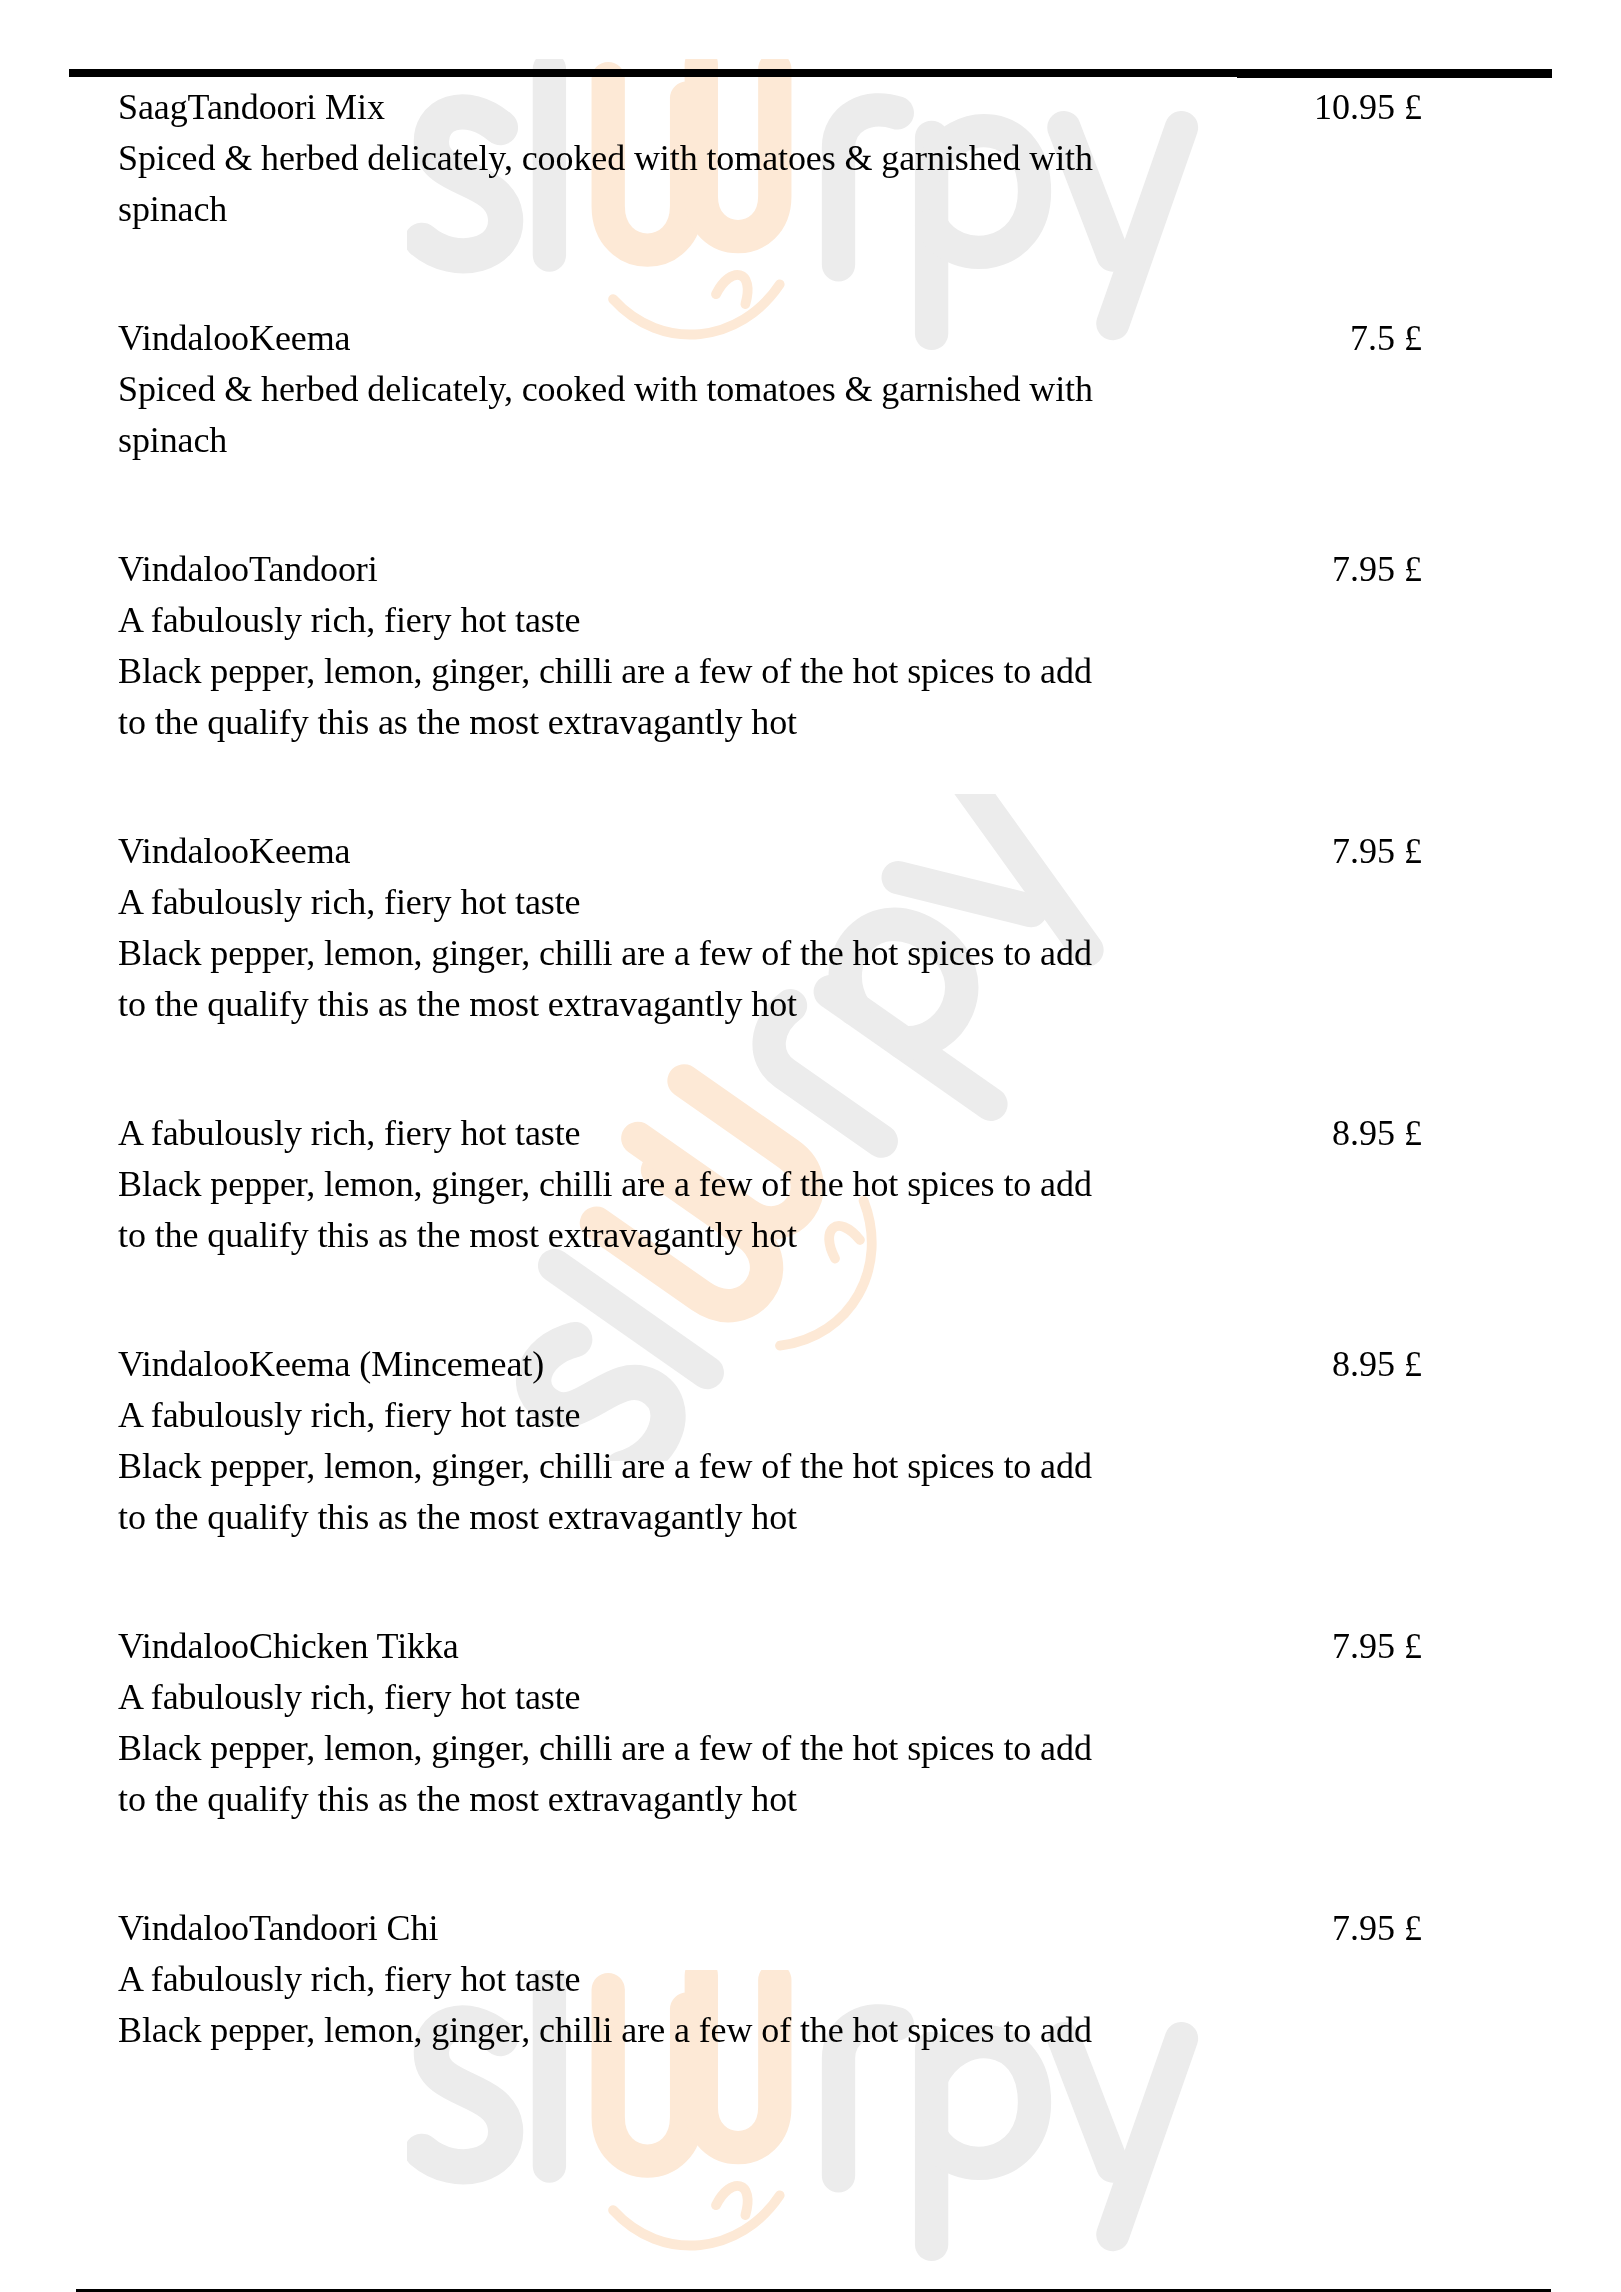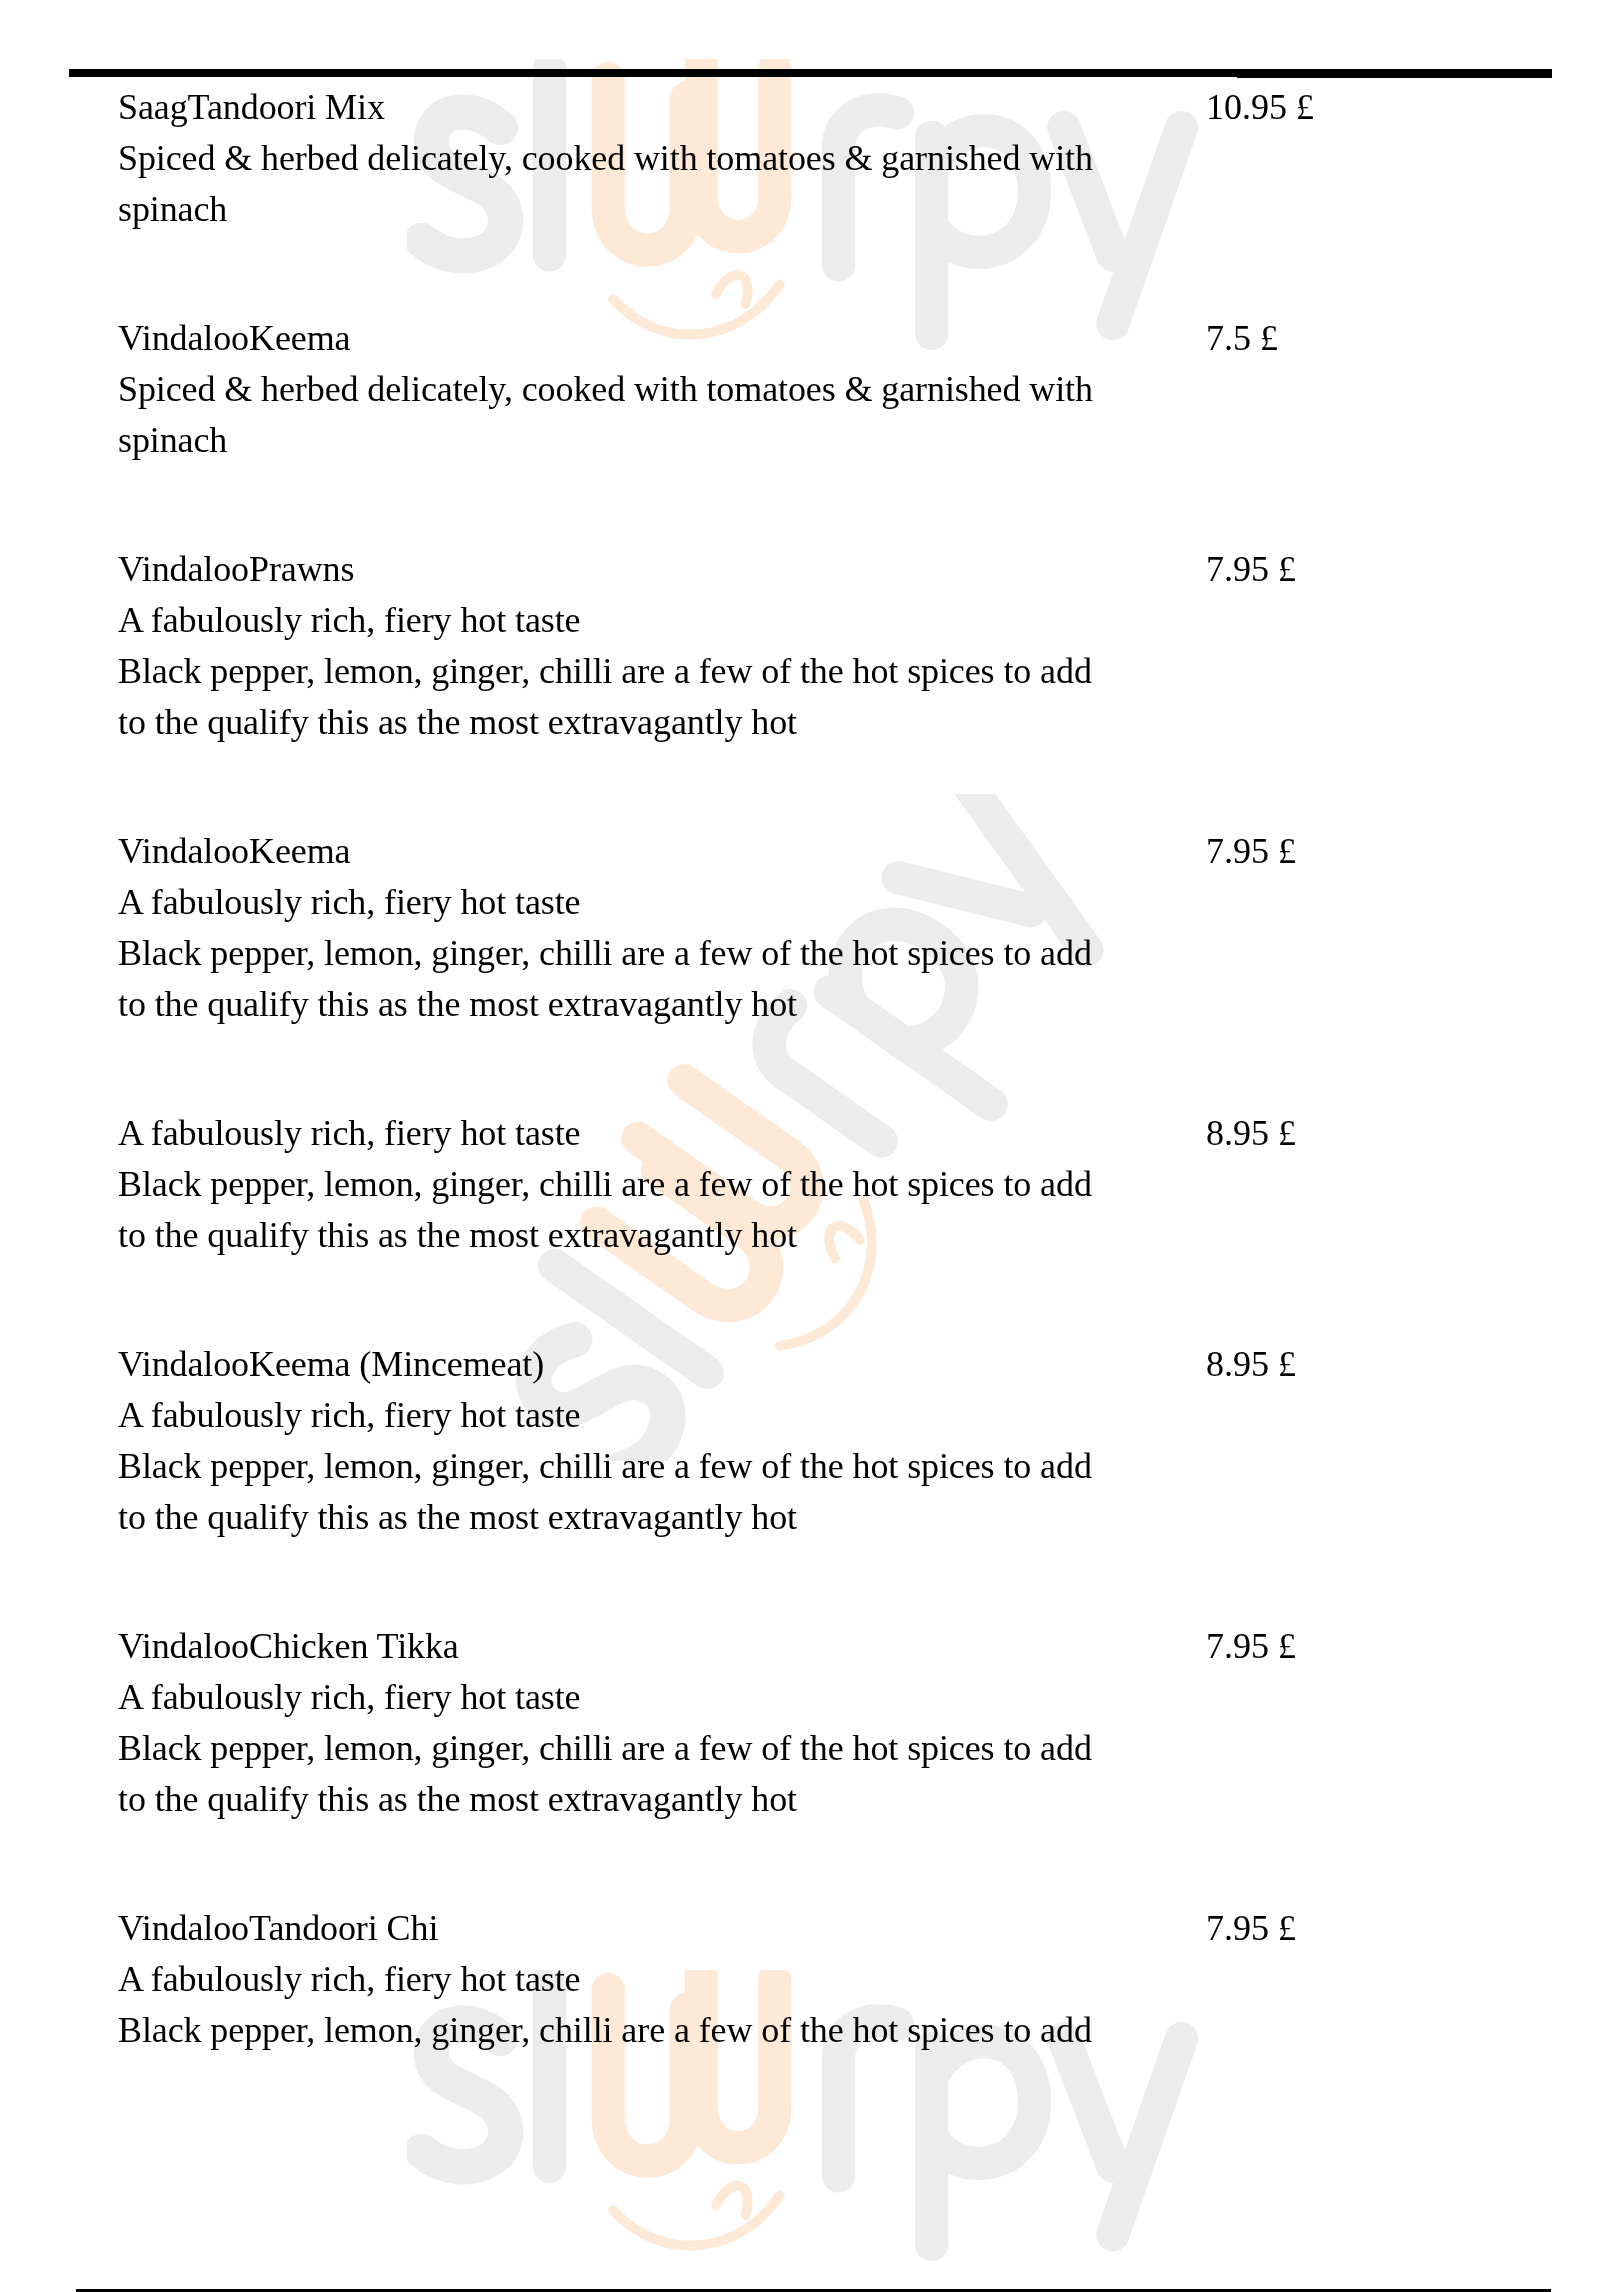--- a/index.html
+++ b/index.html
@@ -64,21 +64,21 @@
     font-size: 36px;
     line-height: 51px;
     white-space: nowrap;
     letter-spacing: -0.1px;
   }
   .item .price {
     position: absolute;
     right: 0;
     top: 0;
     width: 216px;
-    text-align: left;
+    text-align: right;
     font-size: 36px;
     line-height: 51px;
     white-space: nowrap;
   }
 </style>
 </head>
 <body>
 
 <svg class="watermark" style="left:407px; top:59px;" width="814" height="294" viewBox="0 0 830 300">
   <g fill="none" stroke-linecap="round">
@@ -150,21 +150,21 @@
   </div>
 
   <div class="item">
     <span class="name">VindalooKeema</span>
     <span class="price">7.5 £</span>
     <span class="desc-line">Spiced &amp; herbed delicately, cooked with tomatoes &amp; garnished with</span>
     <span class="desc-line">spinach</span>
   </div>
 
   <div class="item">
-    <span class="name">VindalooPrawns</span>
+    <span class="name">VindalooTandoori</span>
     <span class="price">7.95 £</span>
     <span class="desc-line">A fabulously rich, fiery hot taste</span>
     <span class="desc-line">Black pepper, lemon, ginger, chilli are a few of the hot spices to add</span>
     <span class="desc-line">to the qualify this as the most extravagantly hot</span>
   </div>
 
   <div class="item">
     <span class="name">VindalooKeema</span>
     <span class="price">7.95 £</span>
     <span class="desc-line">A fabulously rich, fiery hot taste</span>

